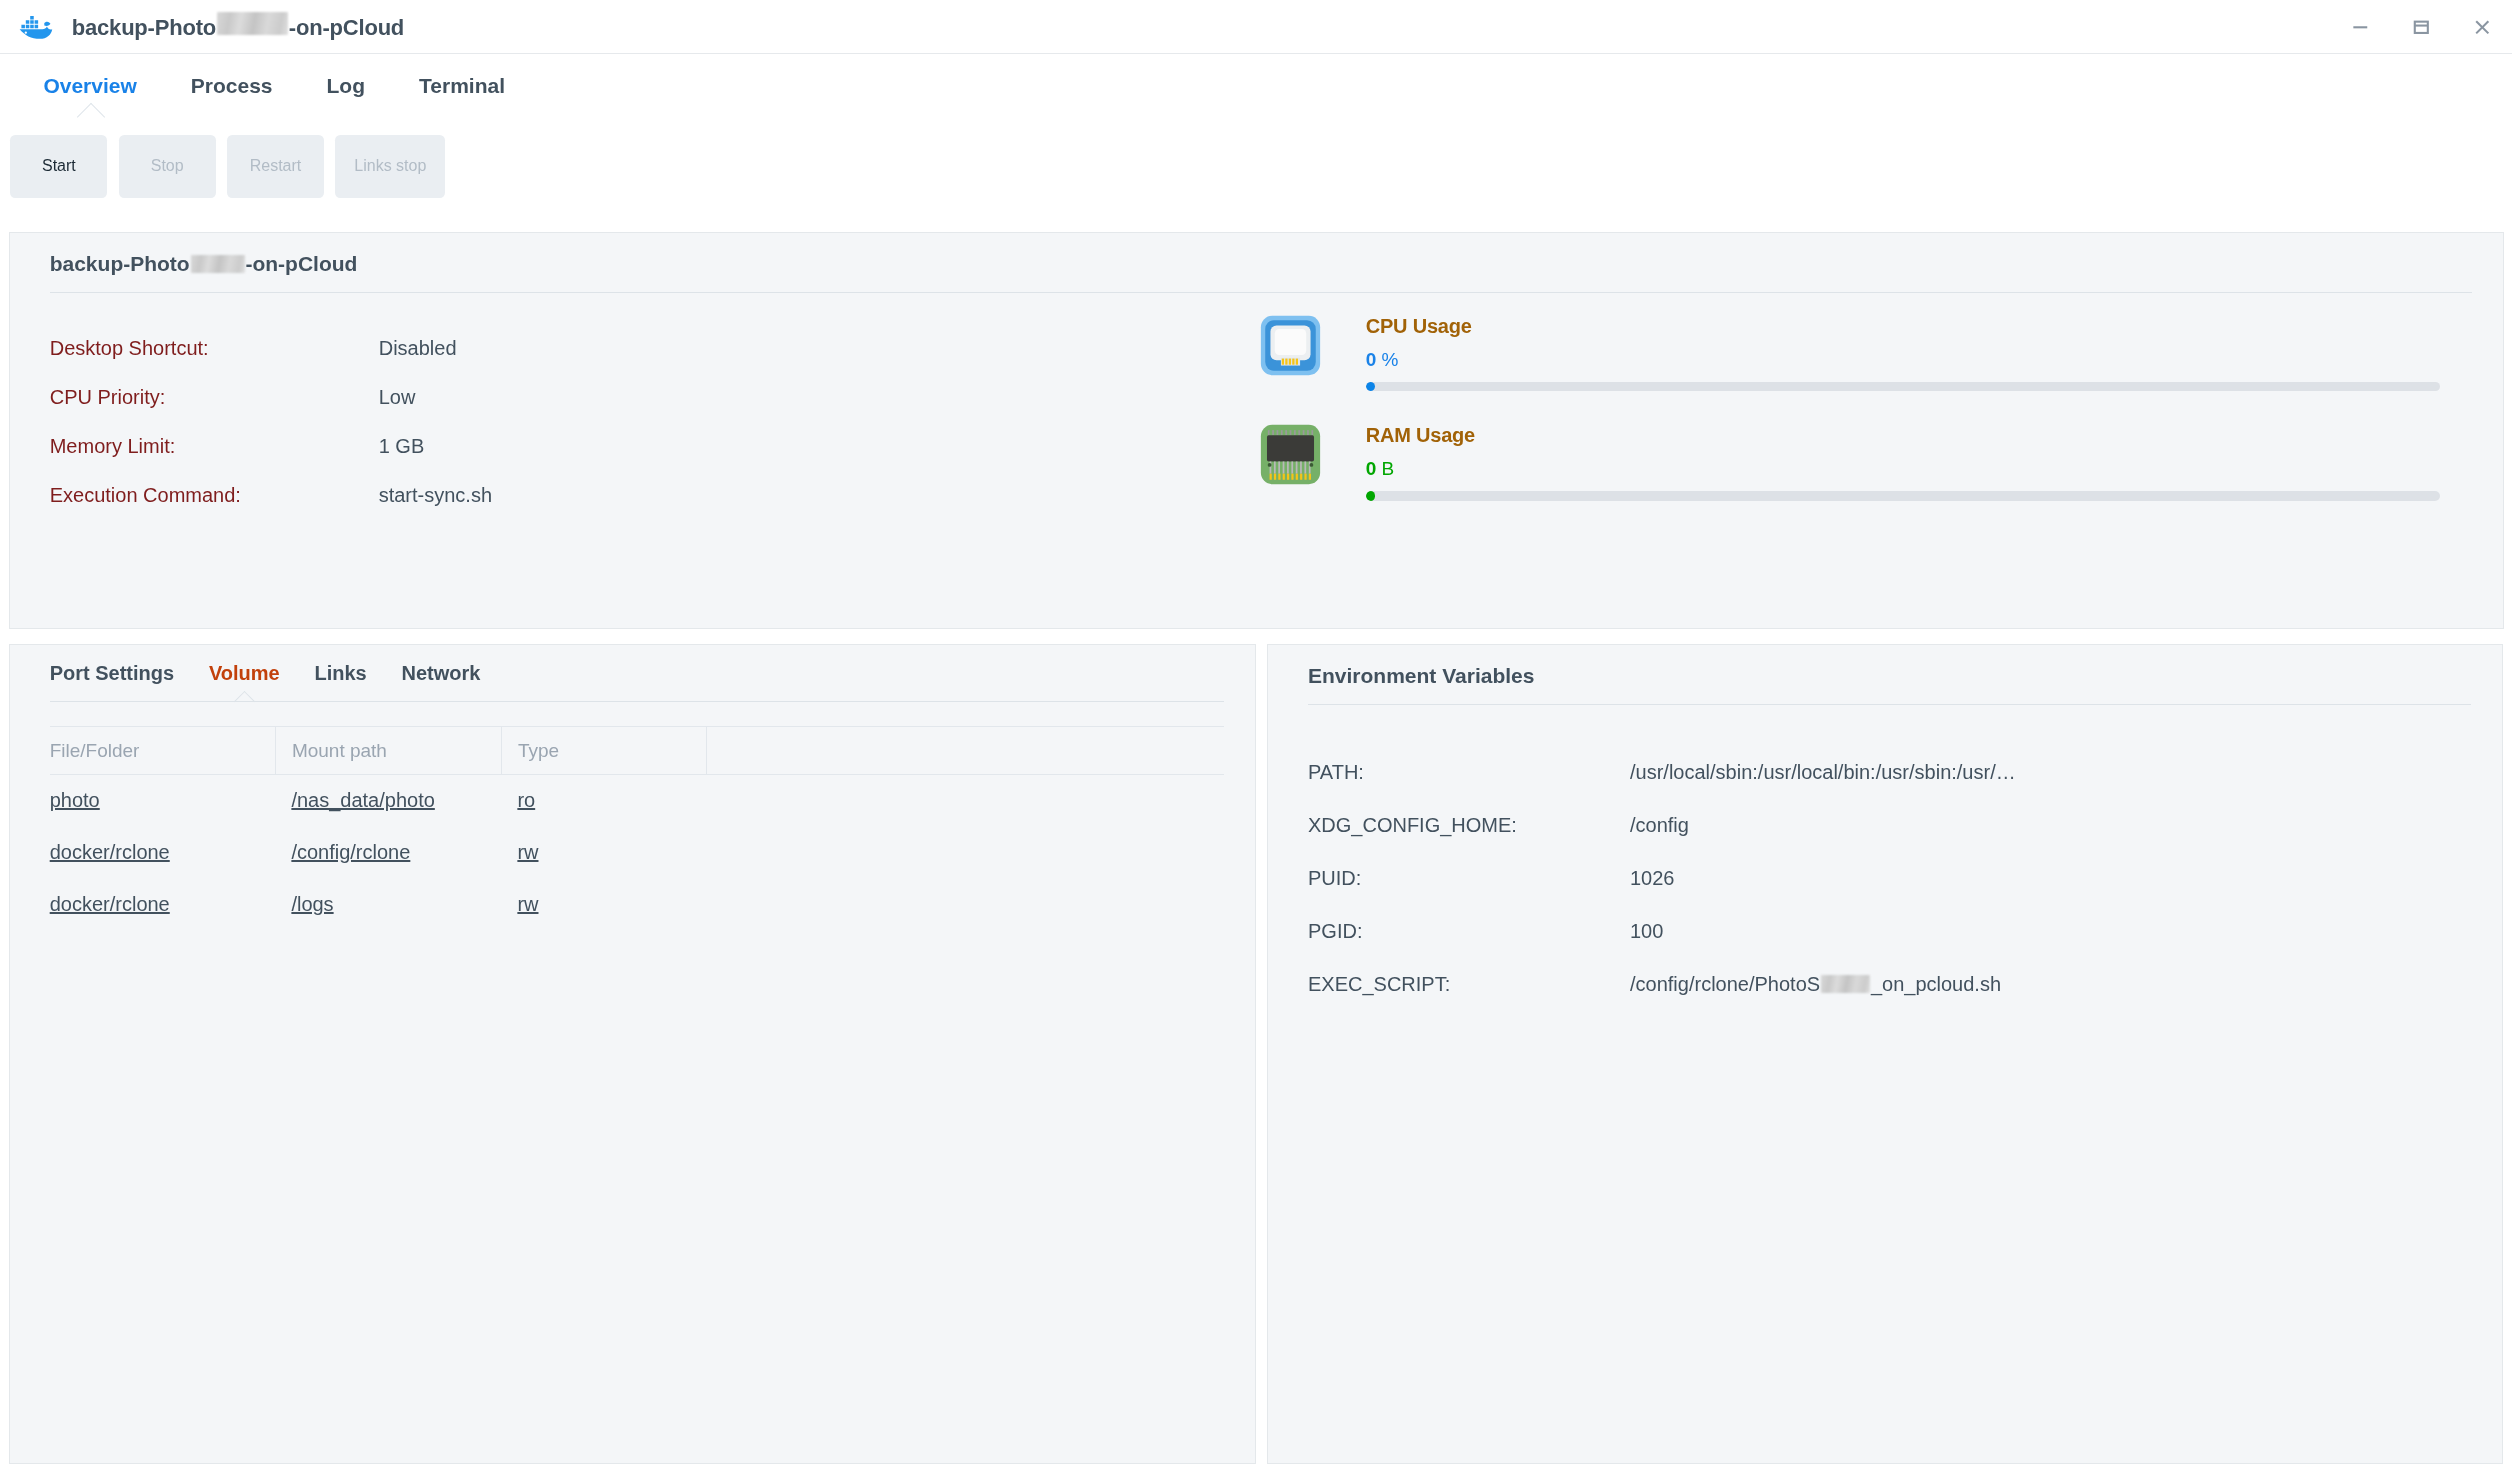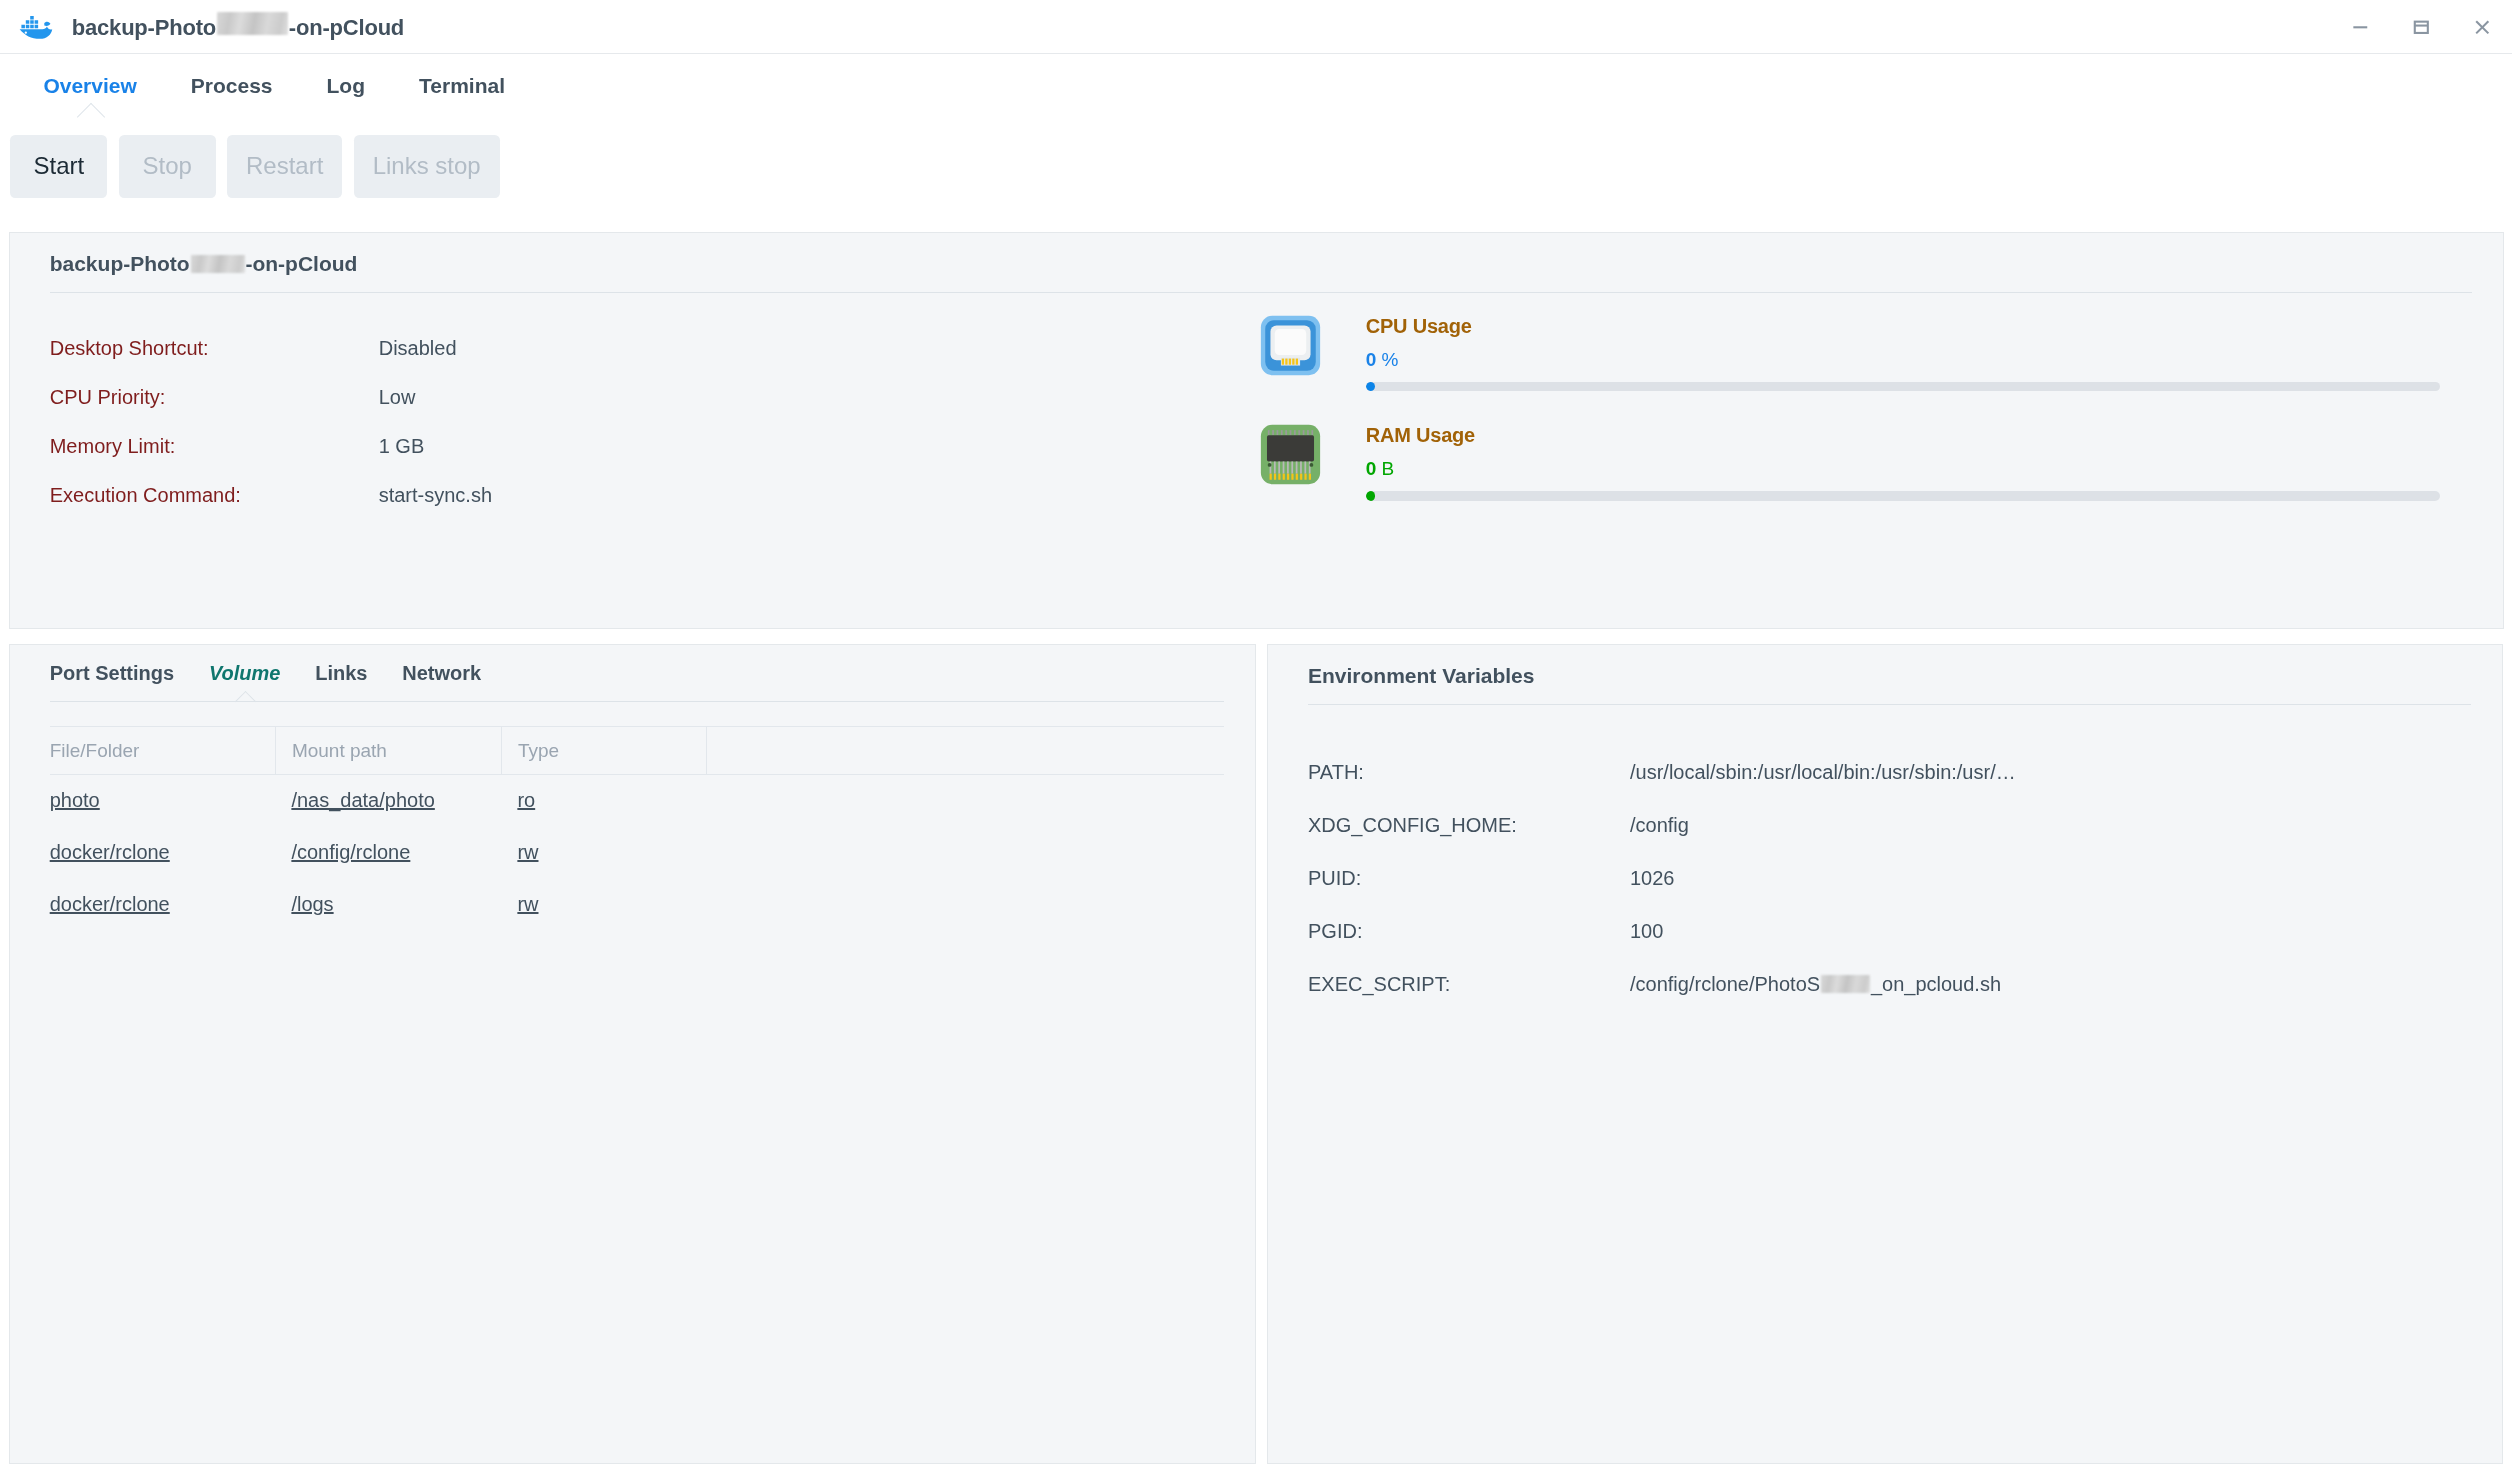--- a/index.html
+++ b/index.html
@@ -101,21 +101,21 @@
     gap: 11.3px;
     background: #ffffff;
   }
   .tb-btn {
     min-width: 97px;
     height: 63px;
     background: #eaeef2;
     border: none;
     border-radius: 5.2px;
     font-family: "Liberation Sans", sans-serif;
-    font-size: 24px;
+    font-size: 16px;
     color: #1c2a35;
     padding: 0 19px;
     cursor: default;
     margin-top: 28px;
   }
   .tb-btn.disabled { color: #b2bcc6; }
 
   
   .panel {
     background: #f4f6f8;
@@ -199,21 +199,21 @@
     font-size: 20px;
     font-weight: bold;
     color: #42515e;
     padding: 0 17.4px;
     height: 57px;
     display: flex; align-items: center;
     position: relative;
     cursor: default;
   }
   .subtab:first-child { padding-left: 0; }
-  .subtab.active { color: #0f766e; font-style: italic; }
+  .subtab.active { color: #c2410c; }
   .subtabs-rule {
     position: absolute;
     left: 40px; right: 31px; bottom: 0;
     height: 0.9px;
     background: #dde3e8;
   }
   .subtab.active::after {
     content: "";
     position: absolute;
     left: 50%; bottom: -7px;

